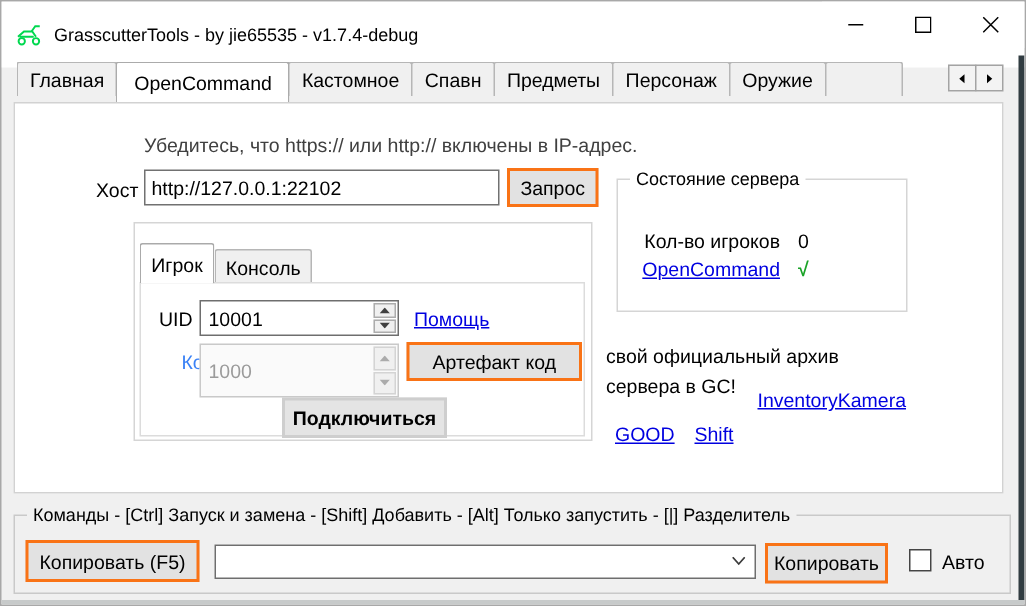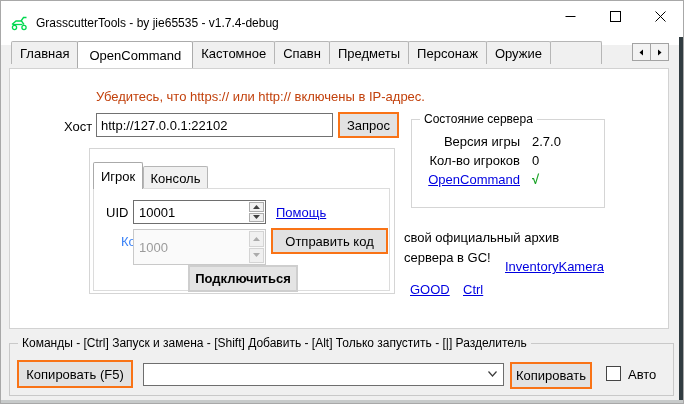--- a/index.html
+++ b/index.html
@@ -24,21 +24,21 @@
   .tab.selected { height:27px; margin-bottom:0; background:#fff; border-color:#ababab;
                   padding:0 11px; position:relative; z-index:3; }
   .tab.clipped { width:52px; overflow:hidden; }
   .tab-scroll { position:absolute; left:631px; top:42px; display:flex; z-index:2; }
   .tsbtn { width:19px; height:18px; background:#f3f3f3; border:1px solid #a3a3a3;
            display:flex; align-items:center; justify-content:center; margin-right:-1px; }
 
   
   .page { position:absolute; left:8px; top:67px; width:660px; height:261px;
           background:#fff; border:1px solid #d2d2d2; z-index:1; }
-  .hint { position:absolute; left:86px; top:20px; color:#c2410c; }
+  .hint { position:absolute; left:86px; top:20px; color:#404040; }
   .lbl { position:absolute; white-space:nowrap; }
   .host-input { position:absolute; left:86px; top:44px; width:237px; height:24px;
                 border:1px solid #717171; background:#fff; font:13px "Liberation Sans","DejaVu Sans",sans-serif;
                 padding:0 4px; outline:none; }
   .btn { position:absolute; background:#e2e2e2; border:2px solid #f97316; color:#000;
          font:13px "Liberation Sans","DejaVu Sans",sans-serif;
          display:flex; align-items:center; justify-content:center; white-space:nowrap; overflow:hidden; }
   .btn.disabled { background:#e4e4e4; border-color:#cecece; color:#000000;font-weight:bold; }
 
   .groupbox { position:absolute; border:1px solid #d5d5d5; }
@@ -162,24 +162,20 @@
   <div class="page">
 
     <div class="hint">Убедитесь, что https:// или http:// включены в IP-адрес.</div>
 
     <span class="lbl" style="left:54px; top:50px;">Хост</span>
     <input class="host-input" value="http://127.0.0.1:22102" style="">
     <div class="btn" style="left:328px; top:43px; width:61px; height:26px;">Запрос</div>
 
     <div class="groupbox" style="left:401px; top:50px; width:194px; height:89px;">
       <span class="gb-title">Состояние сервера</span>
-      <div class="srow" style="top:14px;">
-        <span class="sl">Версия игры</span>
-        <span class="sv">2.7.0</span>
-      </div>
       <div class="srow" style="top:33px;">
         <span class="sl">Кол-во игроков</span>
         <span class="sv">0</span>
       </div>
       <div class="srow" style="top:52px;">
         <span class="sl link">OpenCommand</span>
         <span class="sv check">√</span>
       </div>
     </div>
 
@@ -220,30 +216,30 @@
                 <path d="M0,4 L3.5,0 L7,4 Z" fill="#ababab"></path>
               </svg>
           </div>
           <div class="spin-btn">
             <svg width="7" height="4" viewBox="0 0 7 4">
                 <path d="M0,0 L3.5,4 L7,0 Z" fill="#ababab"></path>
               </svg>
           </div>
         </div>
       </div>
-      <div class="btn" style="left:181px; top:79px; width:117px; height:26px;">Отправить код</div>
+      <div class="btn" style="left:181px; top:79px; width:117px; height:26px;">Артефакт код</div>
 
       <div class="btn disabled" style="left:98px; top:116px; width:110px; height:27px;">Подключиться</div>
     </div>
 
     <div class="para" style="left:394px; top:161px;">свой официальный архив</div>
     <div class="para" style="left:394px; top:181px;">сервера в GC!</div>
     <span class="link" style="position:absolute; left:495px; top:190px;">InventoryKamera</span>
     <span class="link" style="position:absolute; left:400px; top:213px;">GOOD</span>
-    <span class="link" style="position:absolute; left:453px; top:213px;">Ctrl</span>
+    <span class="link" style="position:absolute; left:453px; top:213px;">Shift</span>
   </div>
 
   <div class="cmdgroup">
     <span class="cmd-title">Команды - [Ctrl] Запуск и замена - [Shift] Добавить - [Alt] Только запустить - [|] Разделитель</span>
     <div class="btn" style="left:7px; top:16px; width:116px; height:28px;">Копировать (F5)</div>
     <div class="combo">
       <span></span>
       <svg class="chev" width="9" height="6" viewBox="0 0 9 6">
         <path d="M0.5,0.5 L4.5,5 L8.5,0.5" fill="none" stroke="#3c3c3c" stroke-width="1.2"></path>
       </svg>

